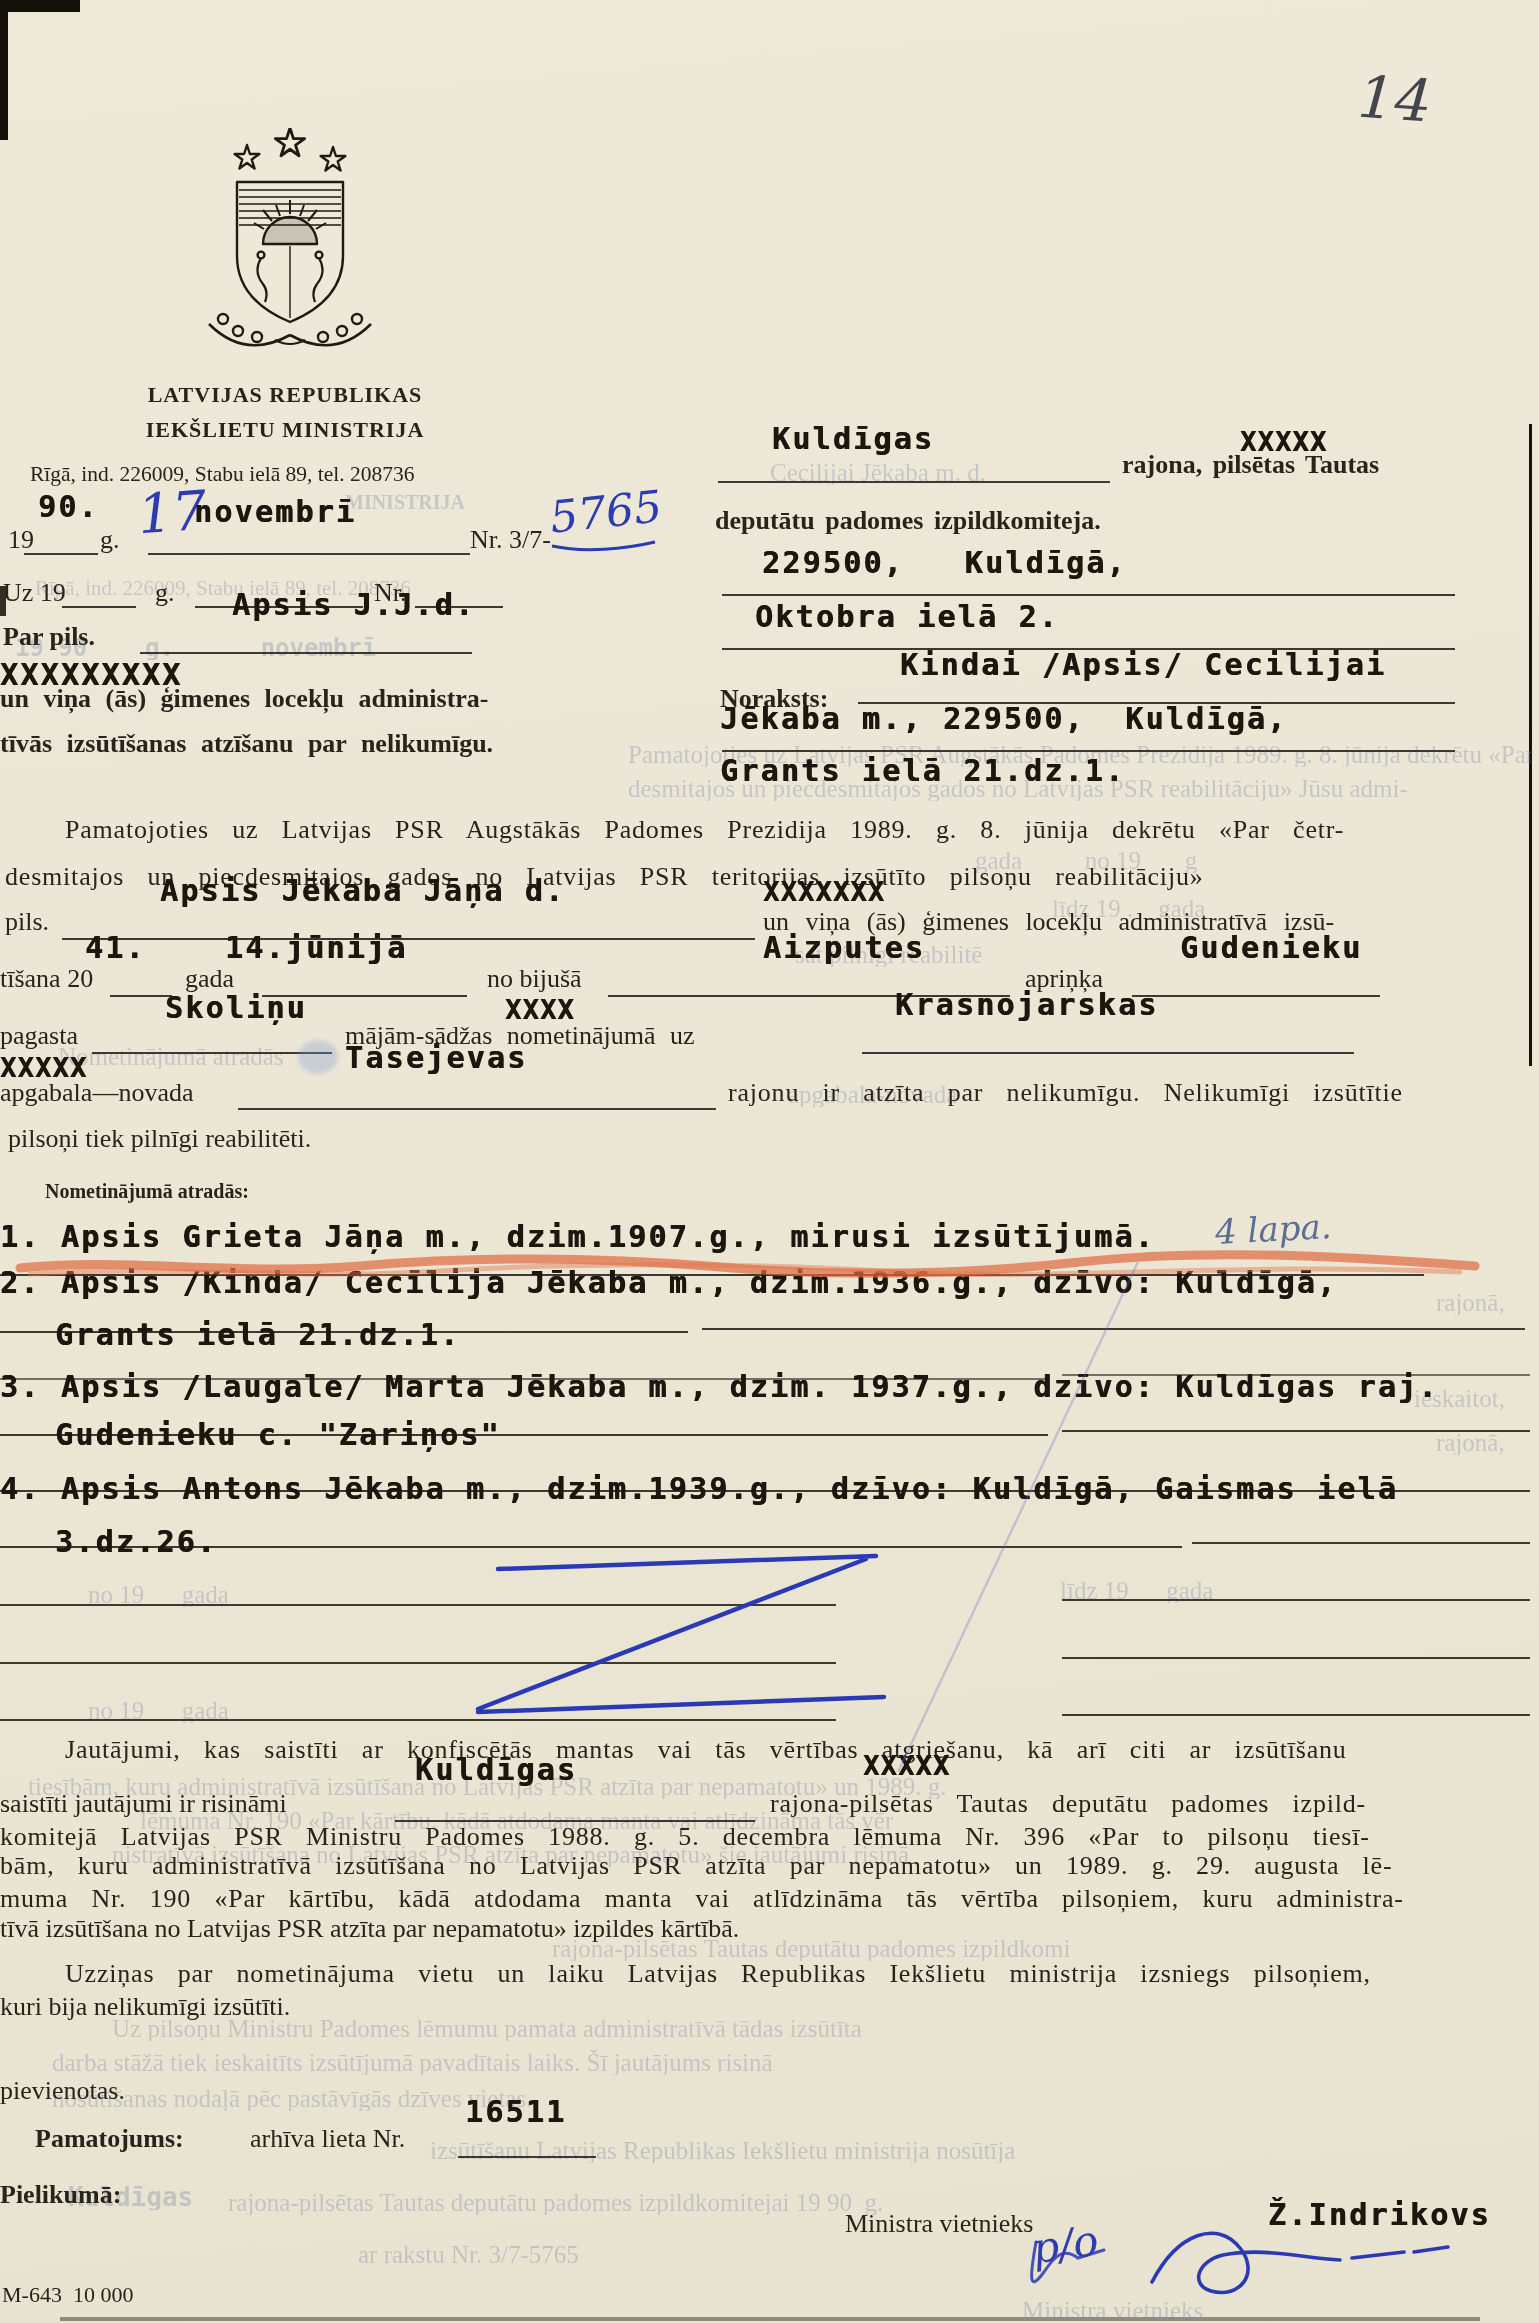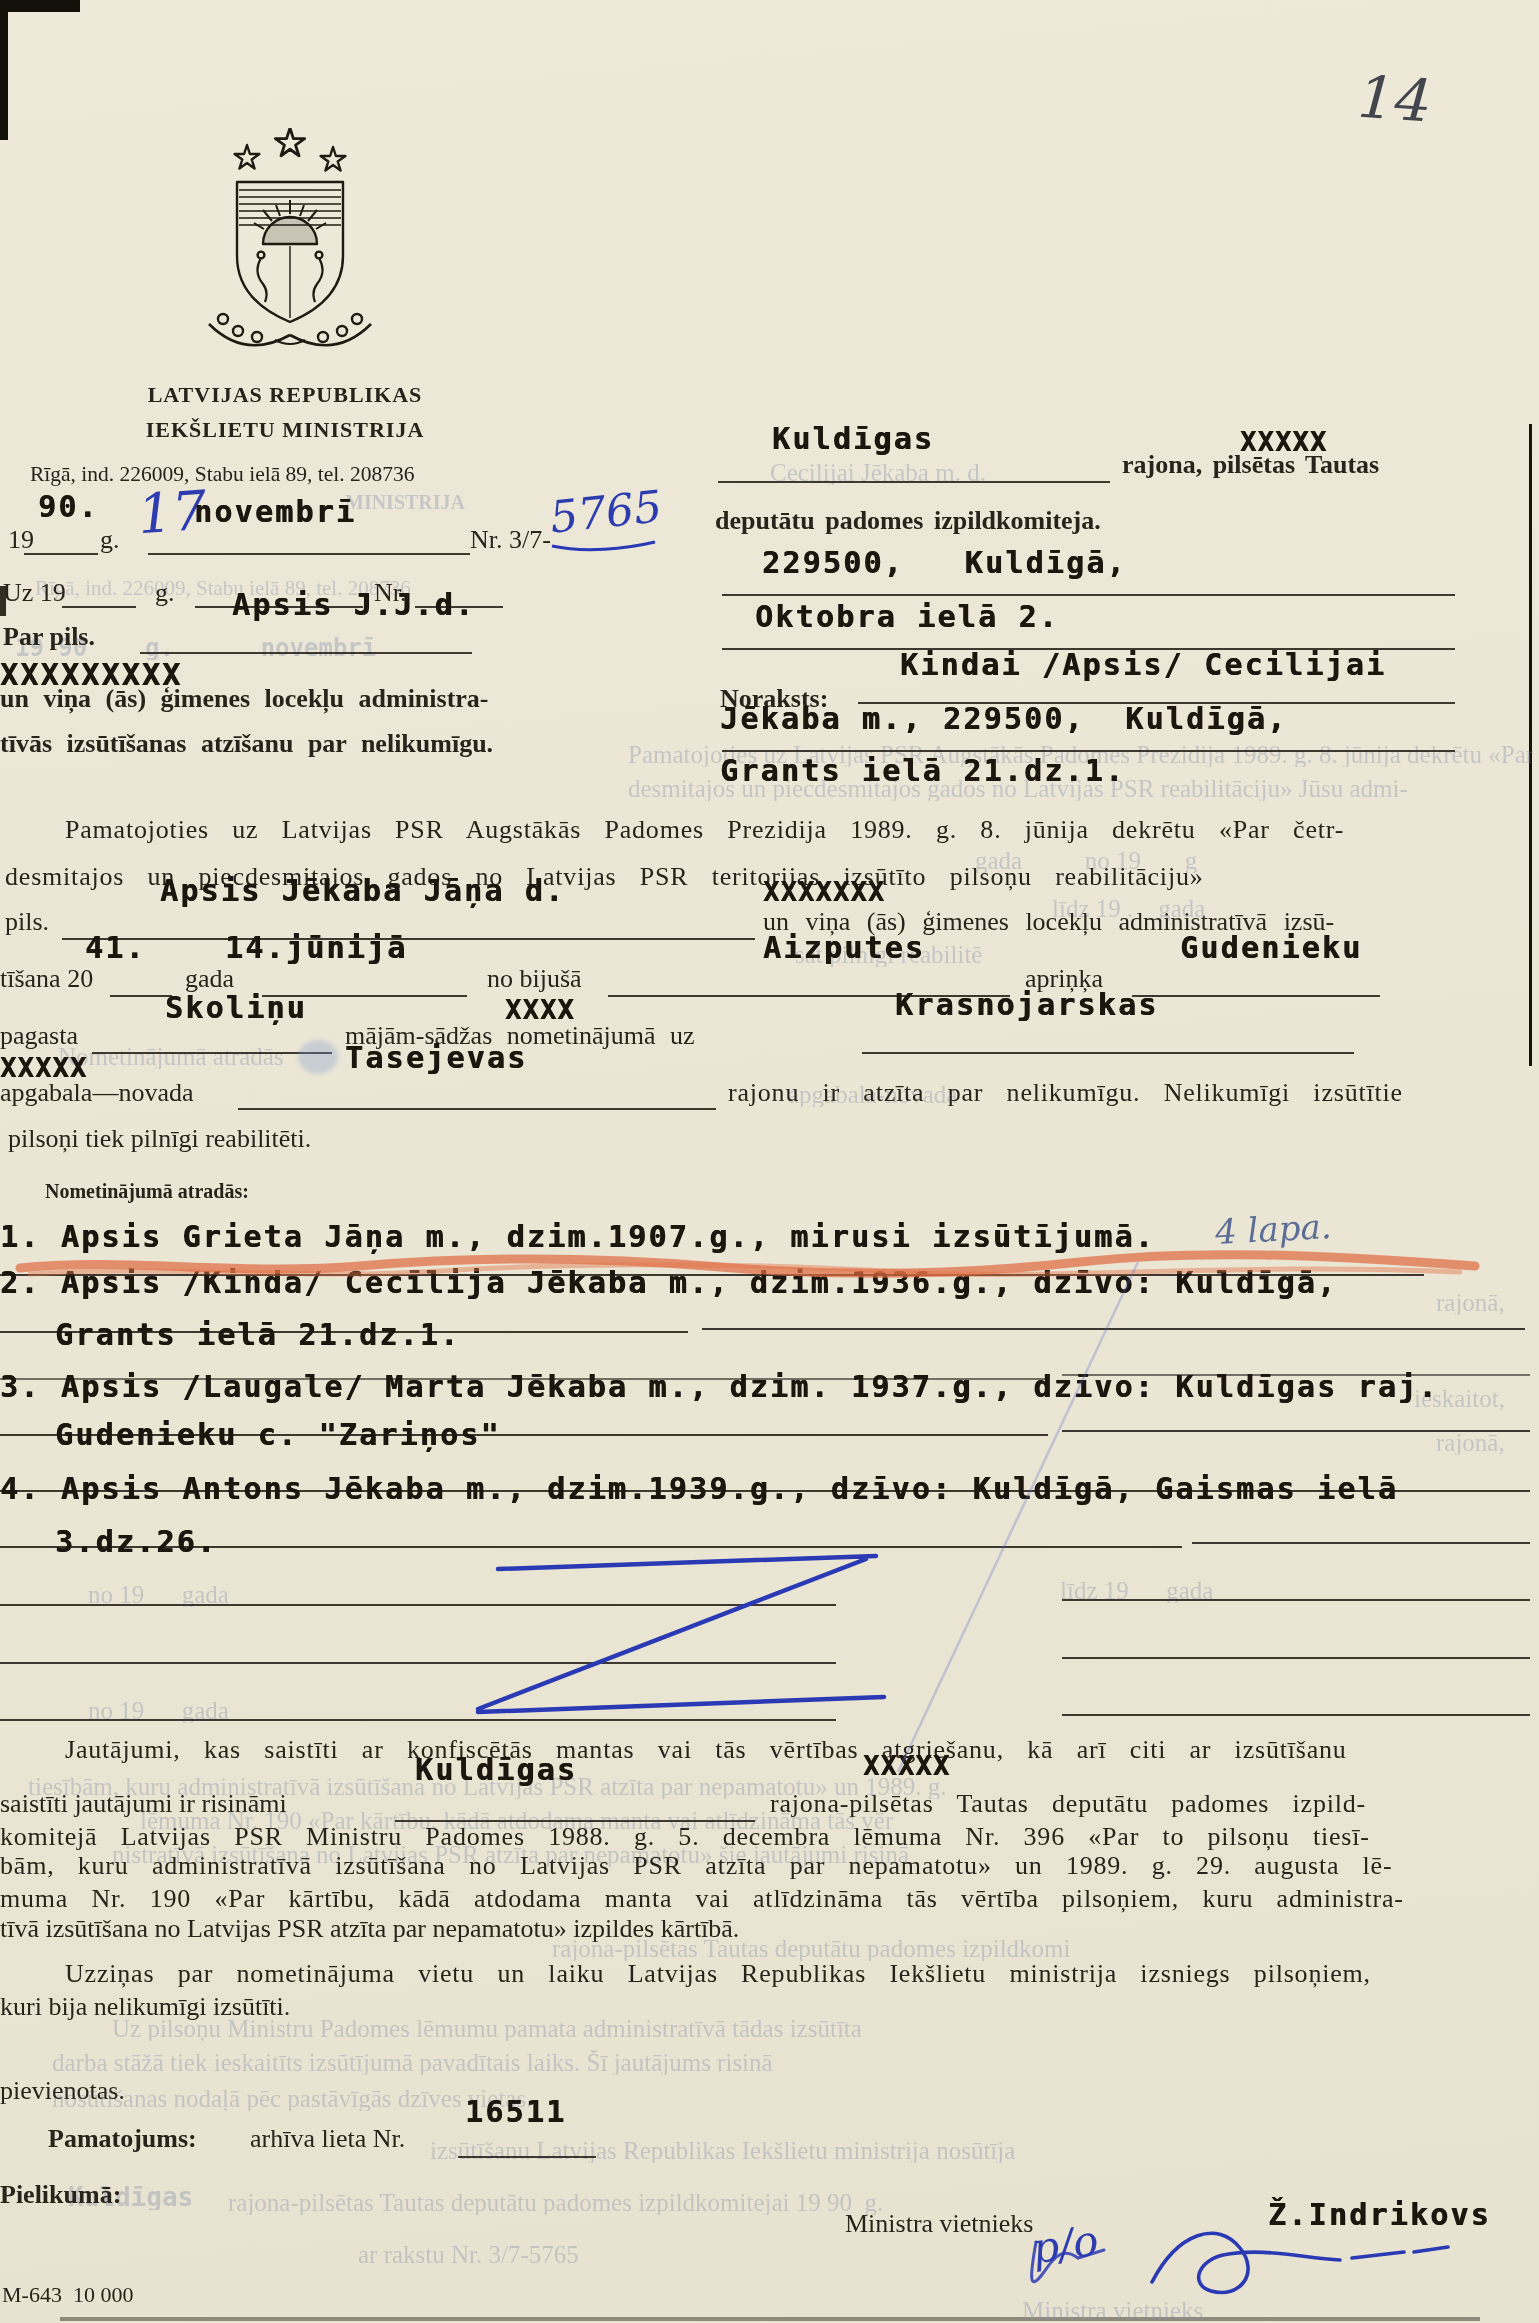--- a/index.html
+++ b/index.html
@@ -214,21 +214,21 @@
   <div class="serif wide" style="left:0;top:1824px">komitejā Latvijas PSR Ministru Padomes 1988. g. 5. decembra lēmuma Nr. 396 «Par to pilsoņu tiesī-</div>
   <div class="serif wide" style="left:0;top:1853px">bām, kuru administratīvā izsūtīšana no Latvijas PSR atzīta par nepamatotu» un 1989. g. 29. augusta lē-</div>
   <div class="serif wide" style="left:0;top:1886px">muma Nr. 190 «Par kārtību, kādā atdodama manta vai atlīdzināma tās vērtība pilsoņiem, kuru administra-</div>
   <div class="serif" style="left:0;top:1916px">tīvā izsūtīšana no Latvijas PSR atzīta par nepamatotu» izpildes kārtībā.</div>
 
   <div class="serif wide" style="left:65px;top:1961px">Uzziņas par nometinājuma vietu un laiku Latvijas Republikas Iekšlietu ministrija izsniegs pilsoņiem,</div>
   <div class="serif" style="left:0;top:1994px">kuri bija nelikumīgi izsūtīti.</div>
   <div class="serif" style="left:0;top:2078px">pievienotas.</div>
 
   <div class="mono" style="left:465px;top:2097px">16511</div>
-  <div class="serif bold" style="left:48px;top:2126px">Pamatojums:</div>
+  <div class="serif bold" style="left:35px;top:2126px">Pamatojums:</div>
   <div class="serif" style="left:250px;top:2126px">arhīva lieta Nr.</div>
   <div class="rule" style="left:458px;top:2156px;width:138px"></div>
   <div class="serif bold" style="left:0;top:2182px">Pielikumā:</div>
   <div class="serif" style="left:845px;top:2211px">Ministra vietnieks</div>
   <div class="mono" style="left:1268px;top:2200px">Ž.Indrikovs</div>
   <div class="hand" style="left:1032px;top:2224px;font-size:42px;transform:rotate(-8deg)">p/o</div>
   <div class="serif" style="left:2px;top:2284px;font-size:22px">M-643  10 000</div>
 
   <div class="hand pencil" style="left:1358px;top:70px;font-size:58px;transform:rotate(4deg)">14</div>
 

